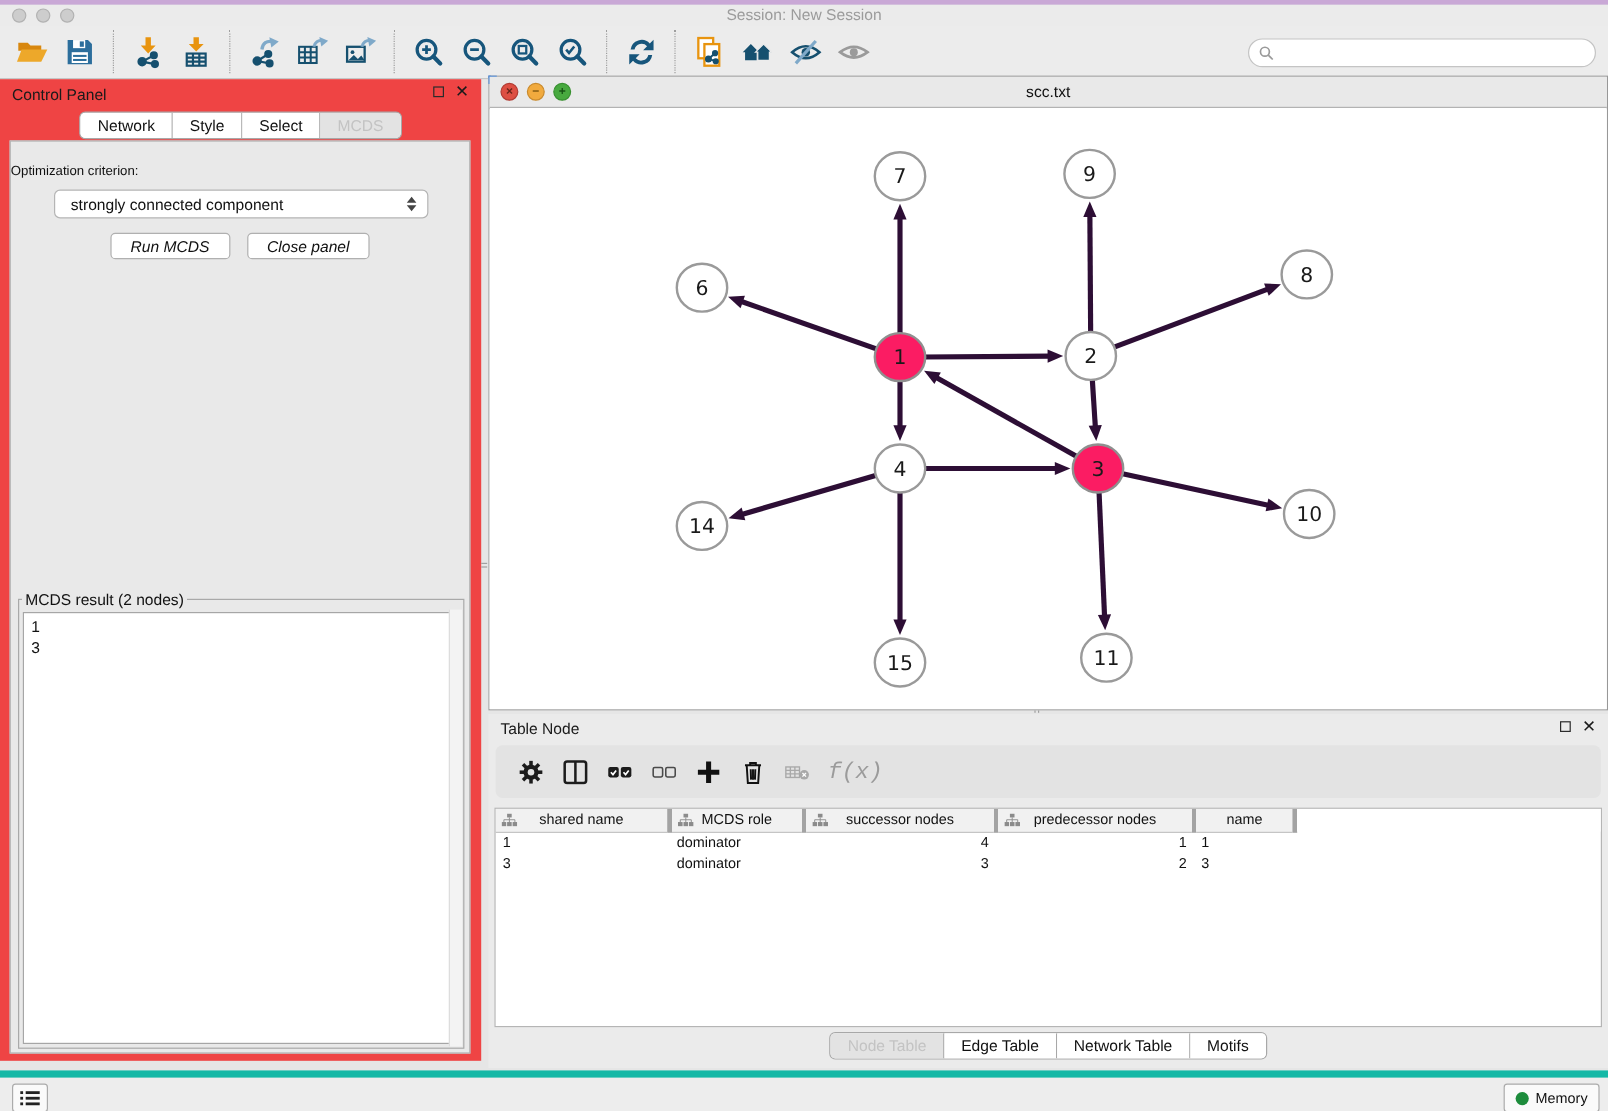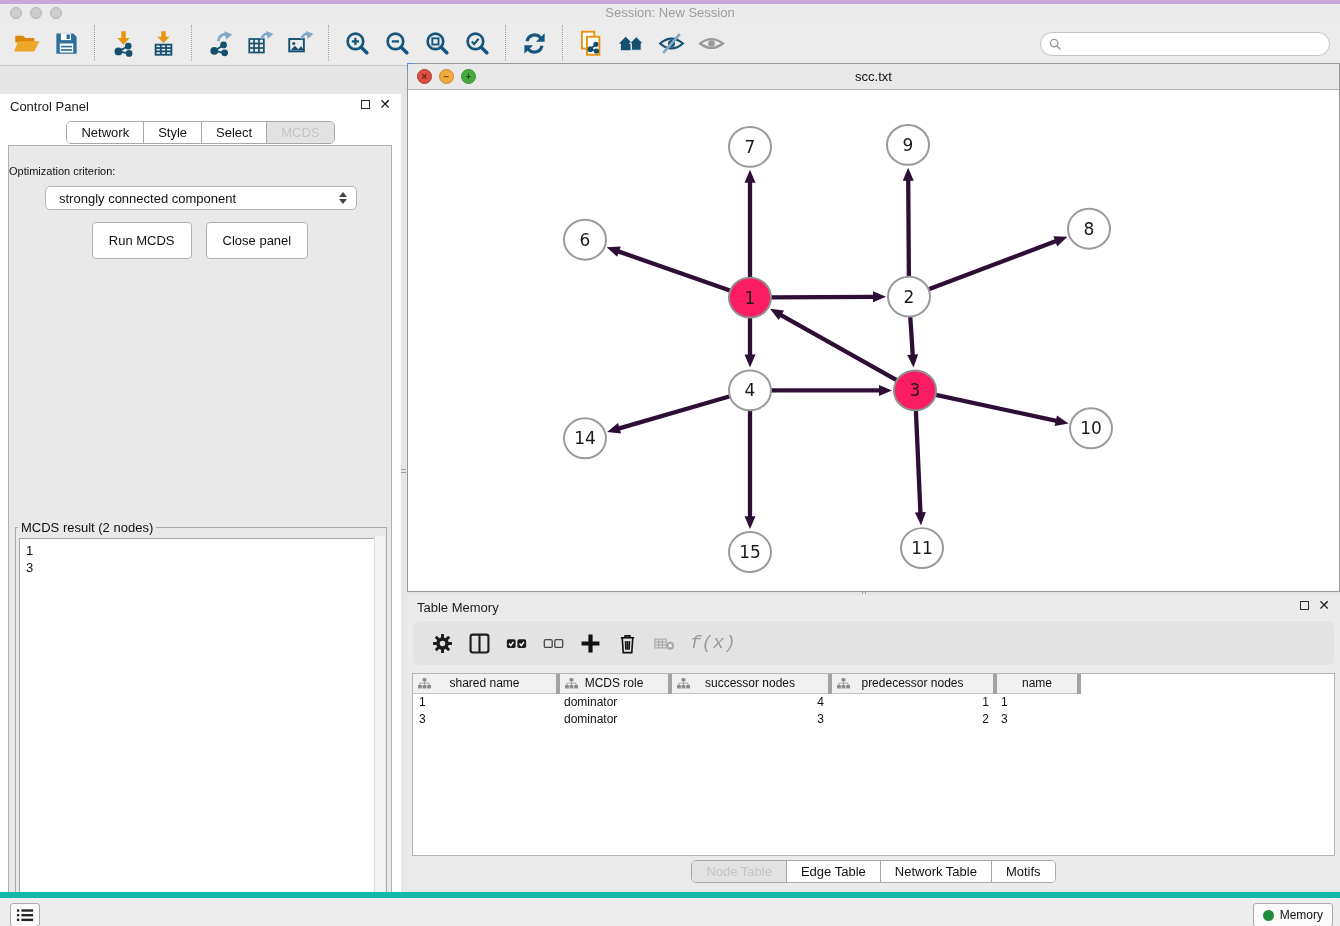--- a/index.html
+++ b/index.html
@@ -17,42 +17,42 @@
   .toolbar { position:absolute; left:0; top:21px; width:100%; height:45px; background:#ececec; border-bottom:1px solid #c6c6c6; display:flex; align-items:center; }
   .tb-group { display:flex; align-items:center; padding:0 6px; }
   .tb-sep { width:1px; height:36px; border-left:1px dotted #9e9e9e; margin:0 2px; }
   .tb-btn { width:40px; height:36px; display:flex; align-items:center; justify-content:center; cursor:default; }
   .tb-btn svg { width:27px; height:27px; }
   .search-wrap { position:absolute; right:10px; top:11px; width:290px; height:24px; background:#fff; border:1px solid #c4c4c4; border-radius:12px; display:flex; align-items:center; padding-left:8px; }
   .search-wrap svg { width:13px; height:13px; }
   .search-input { border:none; outline:none; flex:1; height:20px; font-size:12px; background:transparent; margin-left:5px; }
 
   
-  .control-panel { position:absolute; left:0; top:66px; width:401px; height:818px; background:#ffffff;margin-top:28px; }
+  .control-panel { position:absolute; left:0; top:66px; width:401px; height:818px; background:#ef4444; }
   .panel-header { position:relative; height:24px; display:flex; align-items:center; }
   .panel-title { font-size:13px; color:#1a1a1a; margin-left:10px; }
   .panel-header-btns { position:absolute; right:10px; top:4px; display:flex; align-items:center; gap:9px; }
   .float-btn { width:9px; height:9px; border:1.5px solid #2b2b2b; background:transparent; }
   .close-btn { font-size:14px; font-weight:bold; color:#1a1a1a; line-height:12px; }
 
   .cp-tabs { position:absolute; top:27px; left:0; width:100%; display:flex; justify-content:center; z-index:2; }
   .tabgroup { display:flex; border:1px solid #a8a8a8; border-radius:5px; overflow:hidden; background:#fff; }
   .tab { font-size:13px; color:#111; background:#fff; padding:3px 14px; border-right:1px solid #a8a8a8; }
   .tab:last-child { border-right:none; }
   .tab.active { background:#e3e3e3; color:#c3c3c3; }
 
   .cp-content { position:absolute; top:51px; left:8px; right:9px; bottom:6px; border:1px solid #b0b0b0; background:#e9e9e9; }
   .opt-label { text-align:left; margin-top:19px; font-size:11px; color:#111; }
   .dropdown { position:relative; margin:9px 28px 0 36px; height:24px; background:#fff; border:1px solid #b5b5b5; border-radius:5px; display:flex; align-items:center; width:312px; }
   .dropdown-text { font-size:13px; color:#111; margin-left:13px; flex:1; }
   .stepper { width:14px; height:18px; margin-right:6px; display:flex; flex-direction:column; align-items:center; justify-content:center; gap:2px; }
   .stepper .up { width:0; height:0; border-left:4px solid transparent; border-right:4px solid transparent; border-bottom:5px solid #444; }
   .stepper .dn { width:0; height:0; border-left:4px solid transparent; border-right:4px solid transparent; border-top:5px solid #444; }
   .btn-row { display:flex; justify-content:center; gap:14px; margin-top:12px; }
-  .cp-btn { font-size:13px; color:#111; background:#fff; border:1px solid #b0b0b0; border-radius:4px; padding:3px 16px; height:37px; line-height:15px; }
+  .cp-btn { font-size:13px; color:#111; background:#fff; border:1px solid #b0b0b0; border-radius:4px; padding:3px 16px; height:22px; line-height:15px;font-style:italic; }
 
   .result-fieldset { position:absolute; left:6px; bottom:3px; width:372px; height:382px; border:1px solid #a9a9a9; background:#e9e9e9; }
   .result-legend { font-size:13px; color:#111; padding:0 3px; margin-left:2px; }
   .result-text { position:absolute; left:3px; right:3px; top:3px; bottom:3px; background:#fff; border:1px solid #a6a6a6; font-size:13px; color:#111; padding:3px 6px; line-height:17px; overflow:hidden; }
   .result-scrollbar { position:absolute; right:1px; top:1px; bottom:1px; width:11px; background:#f3f3f3; border-left:1px solid #ddd; }
 
   
   .v-handle { position:absolute; left:401px; top:462px; width:5px; height:18px; display:flex; flex-direction:column; justify-content:center; gap:2px; }
   .v-handle i { display:block; height:1px; background:#9f9f9f; }
   .h-handle { position:absolute; left:855px; top:590px; width:18px; height:4px; display:flex; justify-content:center; gap:2px; }
@@ -415,21 +415,21 @@
         <g>
           <ellipse cx="514" cy="458" rx="21" ry="20" fill="#ffffff" stroke="#9a9a9a" stroke-width="2"></ellipse>
           <text x="514" y="464" text-anchor="middle" font-size="17" fill="#1a1a1a" class="graph-label">11</text>
         </g>
       </svg>
   </div>
 </div>
 
 <div class="table-panel">
   <div class="panel-header">
-    <span class="panel-title">Table Memory</span>
+    <span class="panel-title">Table Node</span>
     <span class="panel-header-btns">
       <span class="float-btn"></span>
       <span class="close-btn">✕</span>
     </span>
   </div>
   <div class="tp-toolbar">
     <span class="tp-btn">
       <svg viewBox="0 0 20 20">
           <g fill="#1c1c1c">
             <rect x="8.6" y="1" width="2.8" height="18"></rect>

